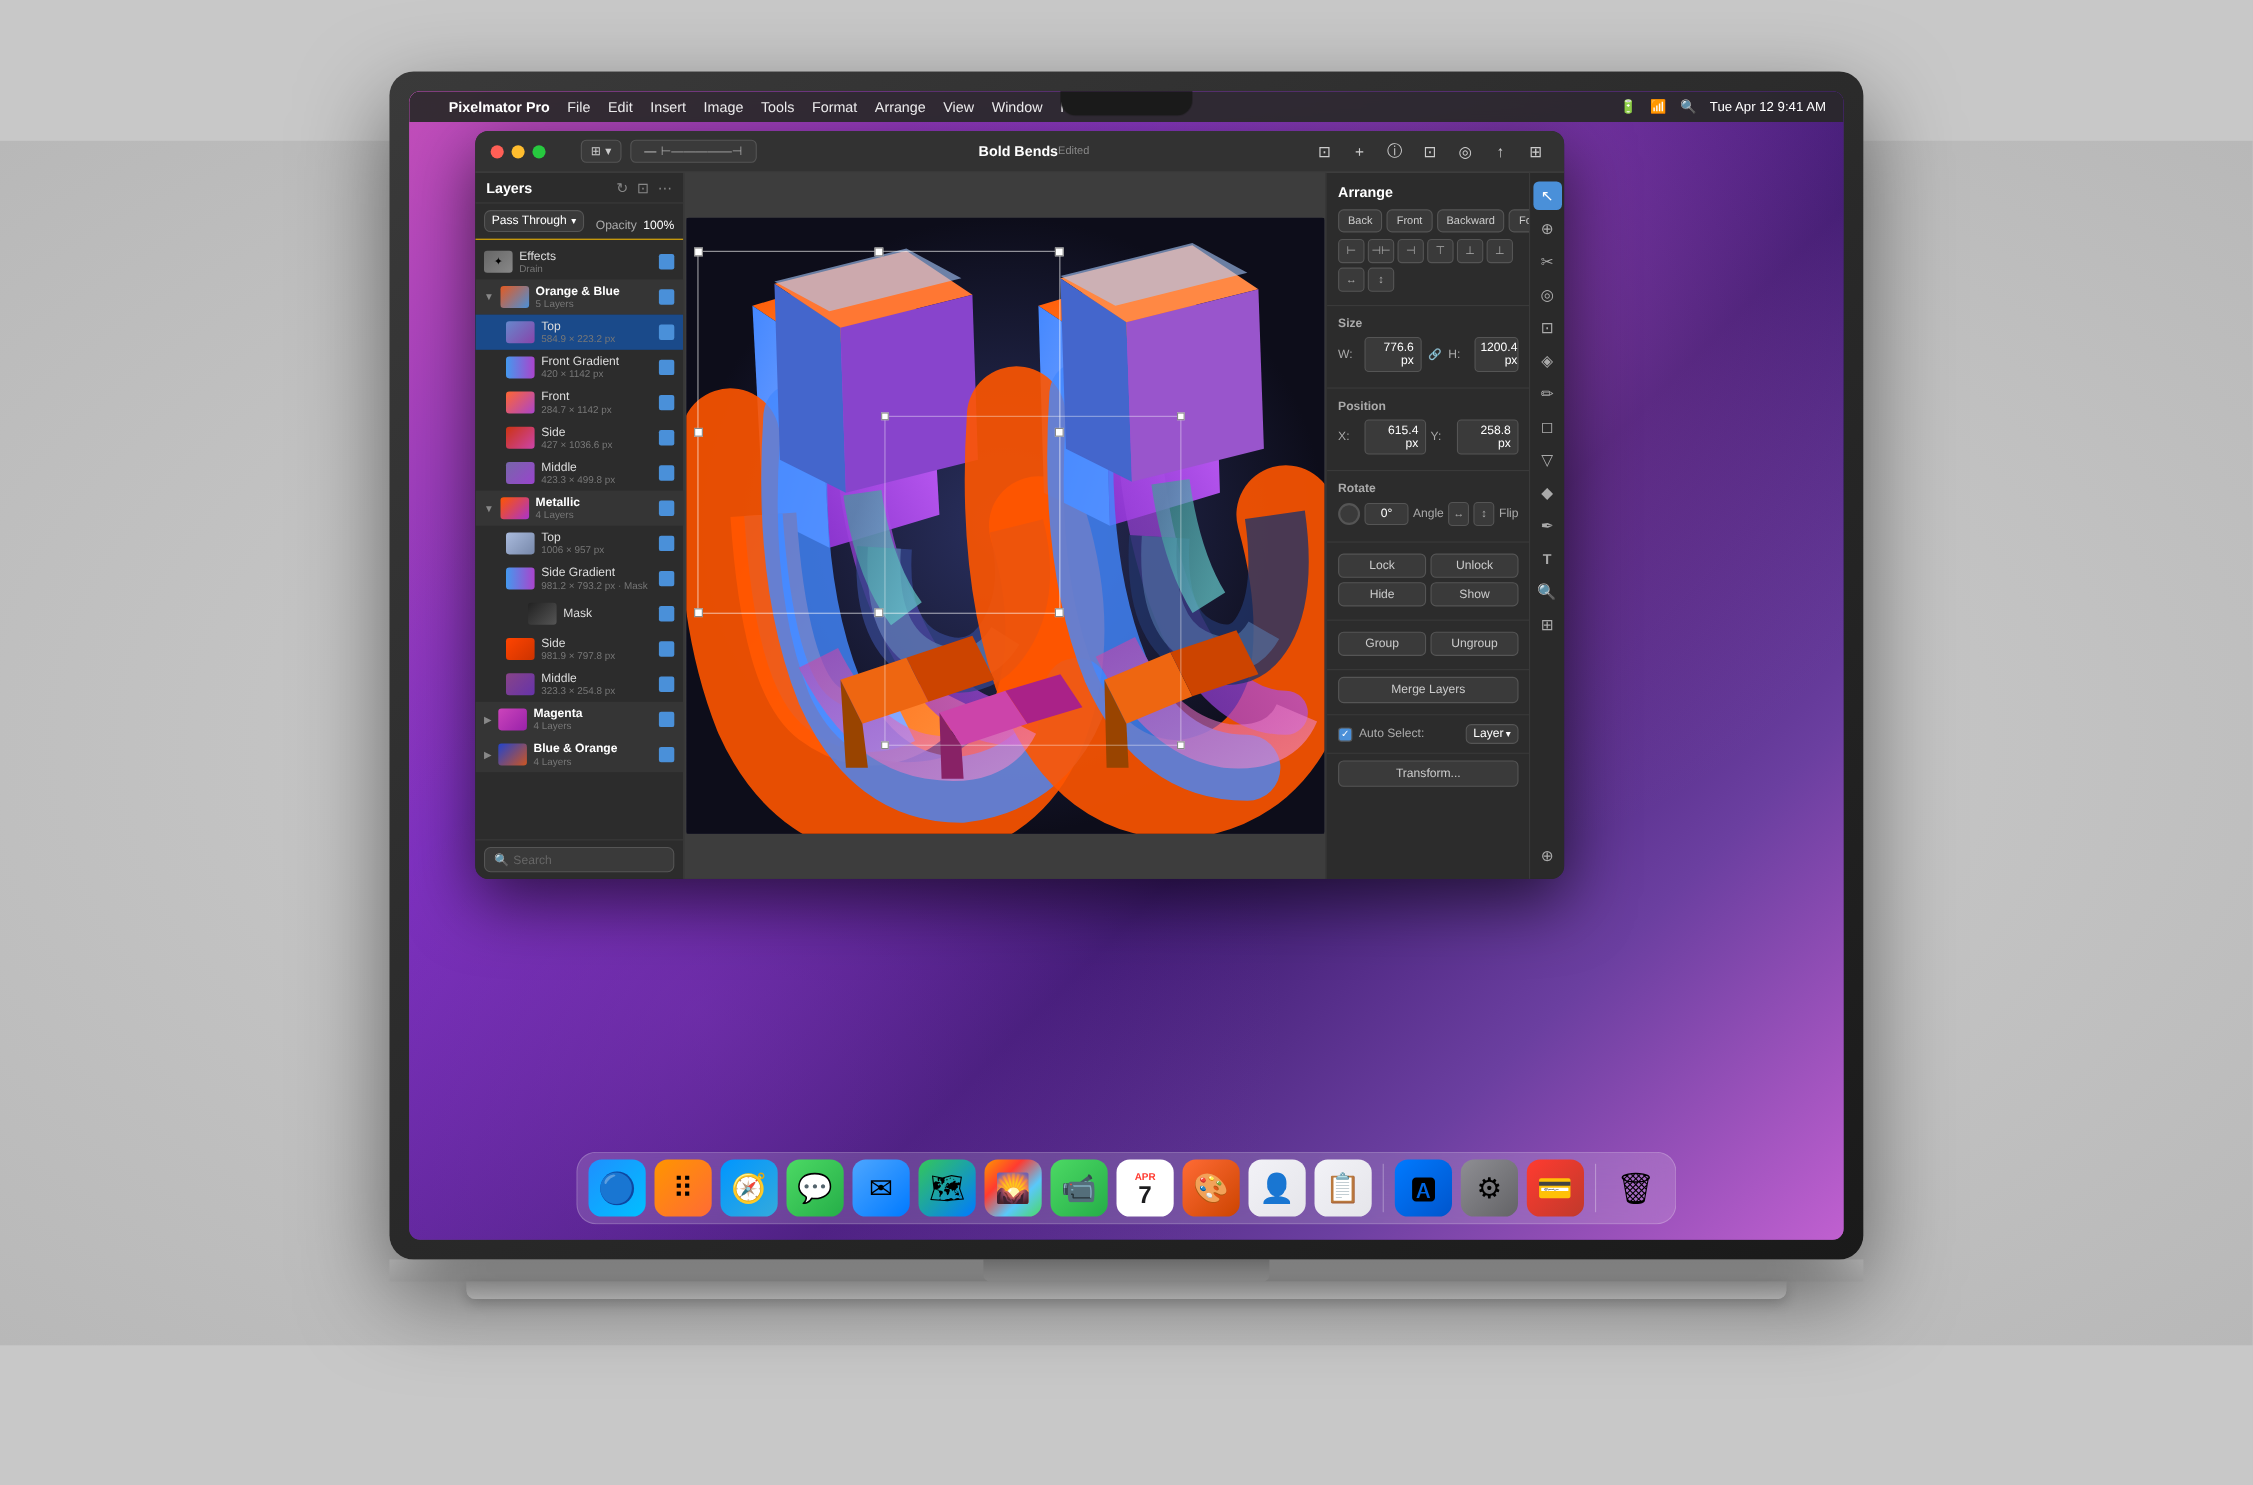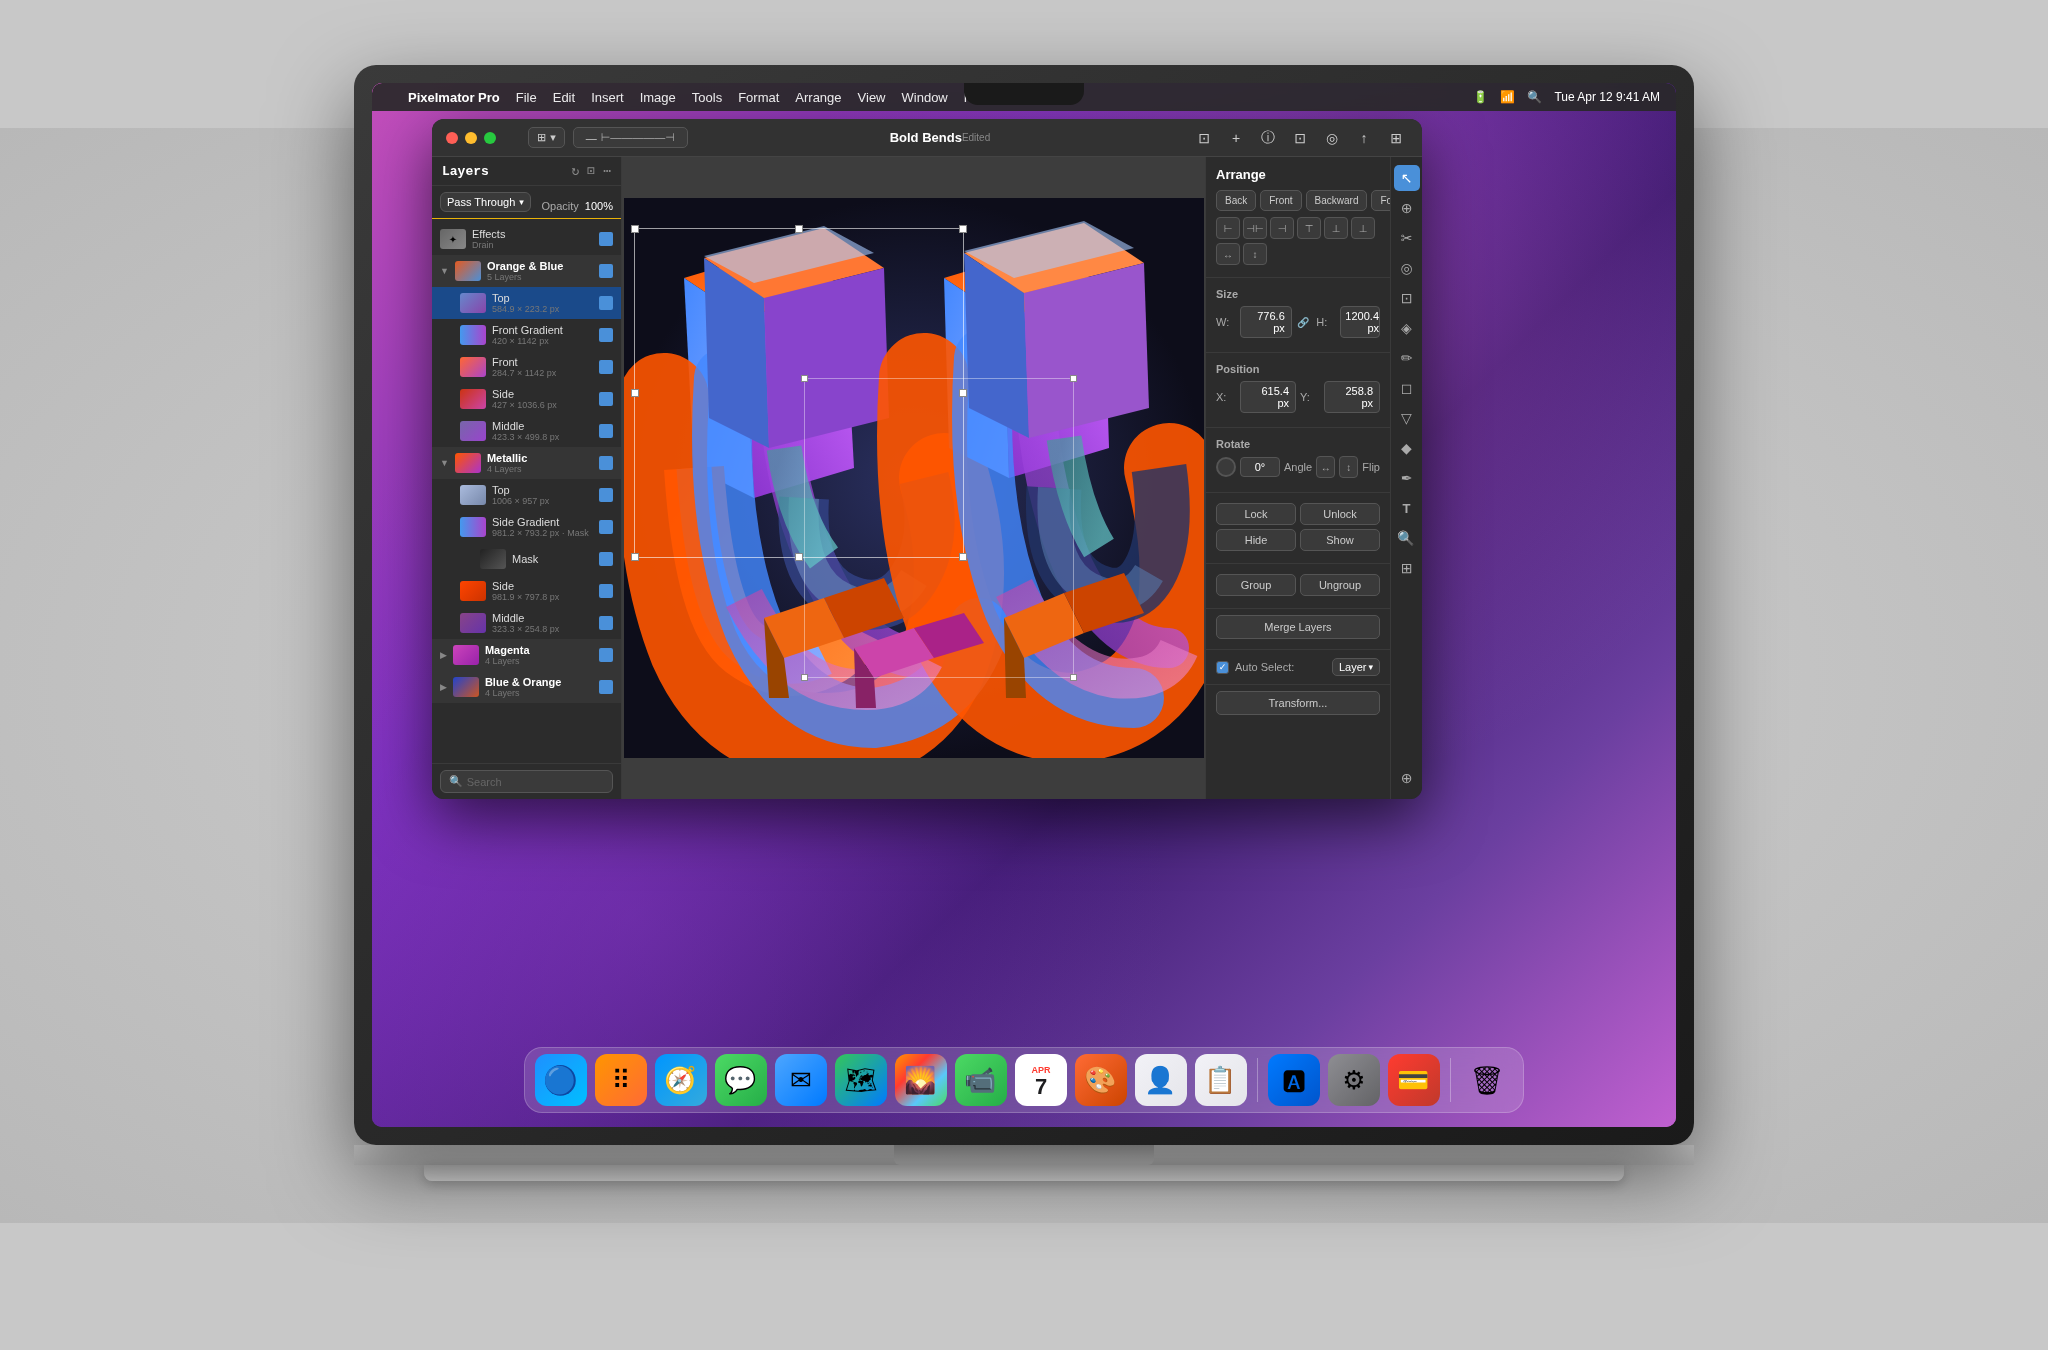--- a/index.html
+++ b/index.html
@@ -576,21 +576,20 @@
 
     .layer-group-header {
       background: #353535;
     }
 
     .layers-panel-header-row {
       display: flex;
       align-items: center;
       padding: 6px 10px;
       border-bottom: 1px solid #3a3a3a;
-      font-family: Liberation Mono, monospace;
     }
 
     .lock-unlock-row {
       display: flex;
       gap: 4px;
       margin-bottom: 4px;
     }
 
     .btn-half {
       flex: 1;

